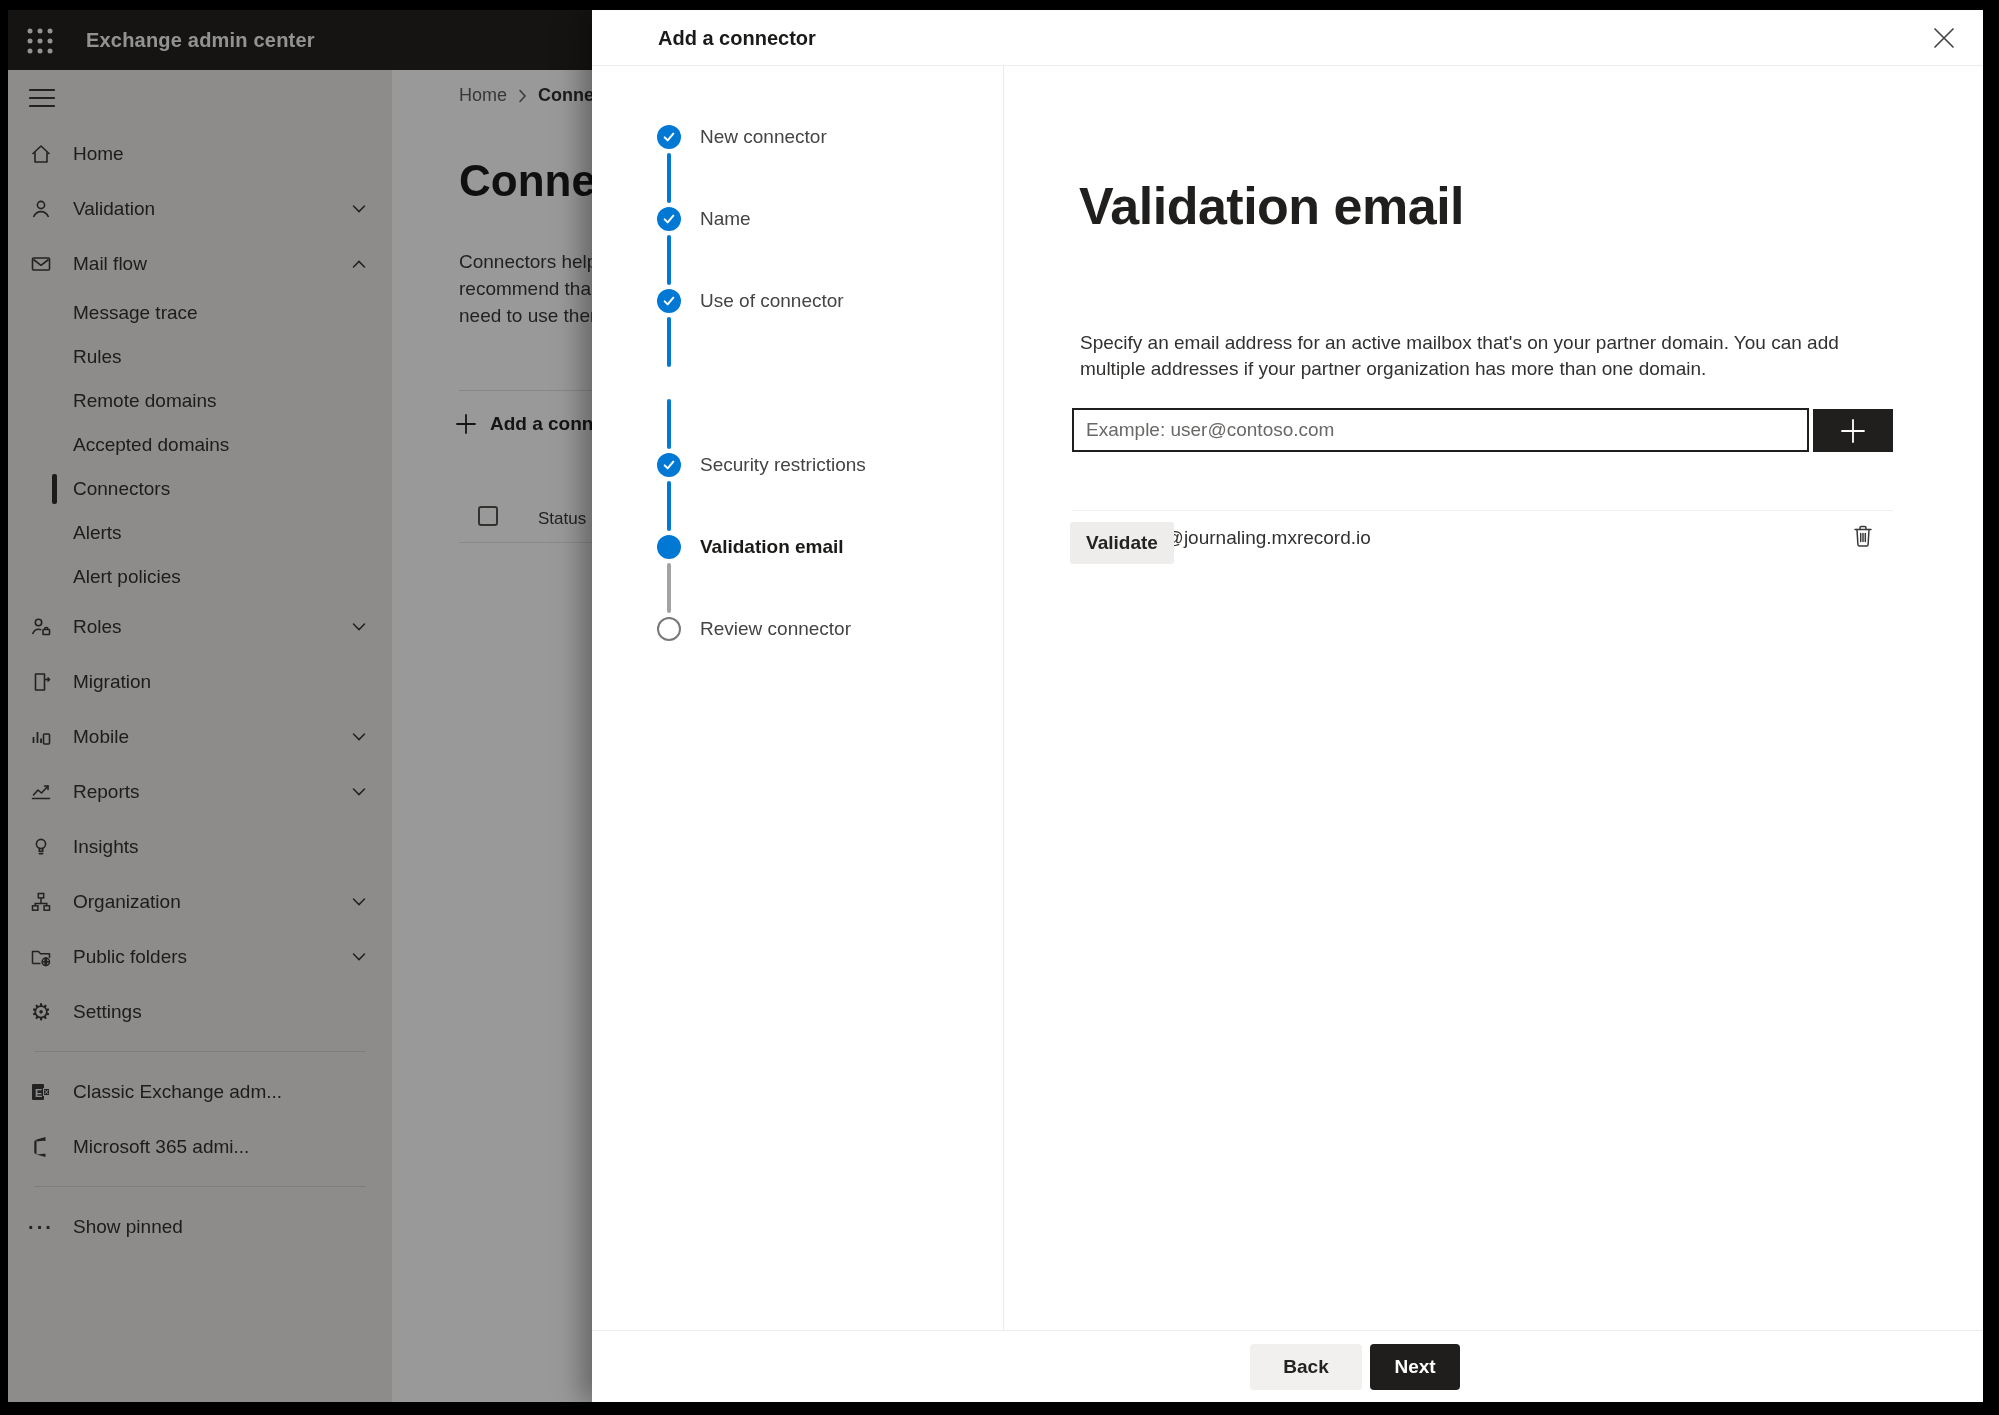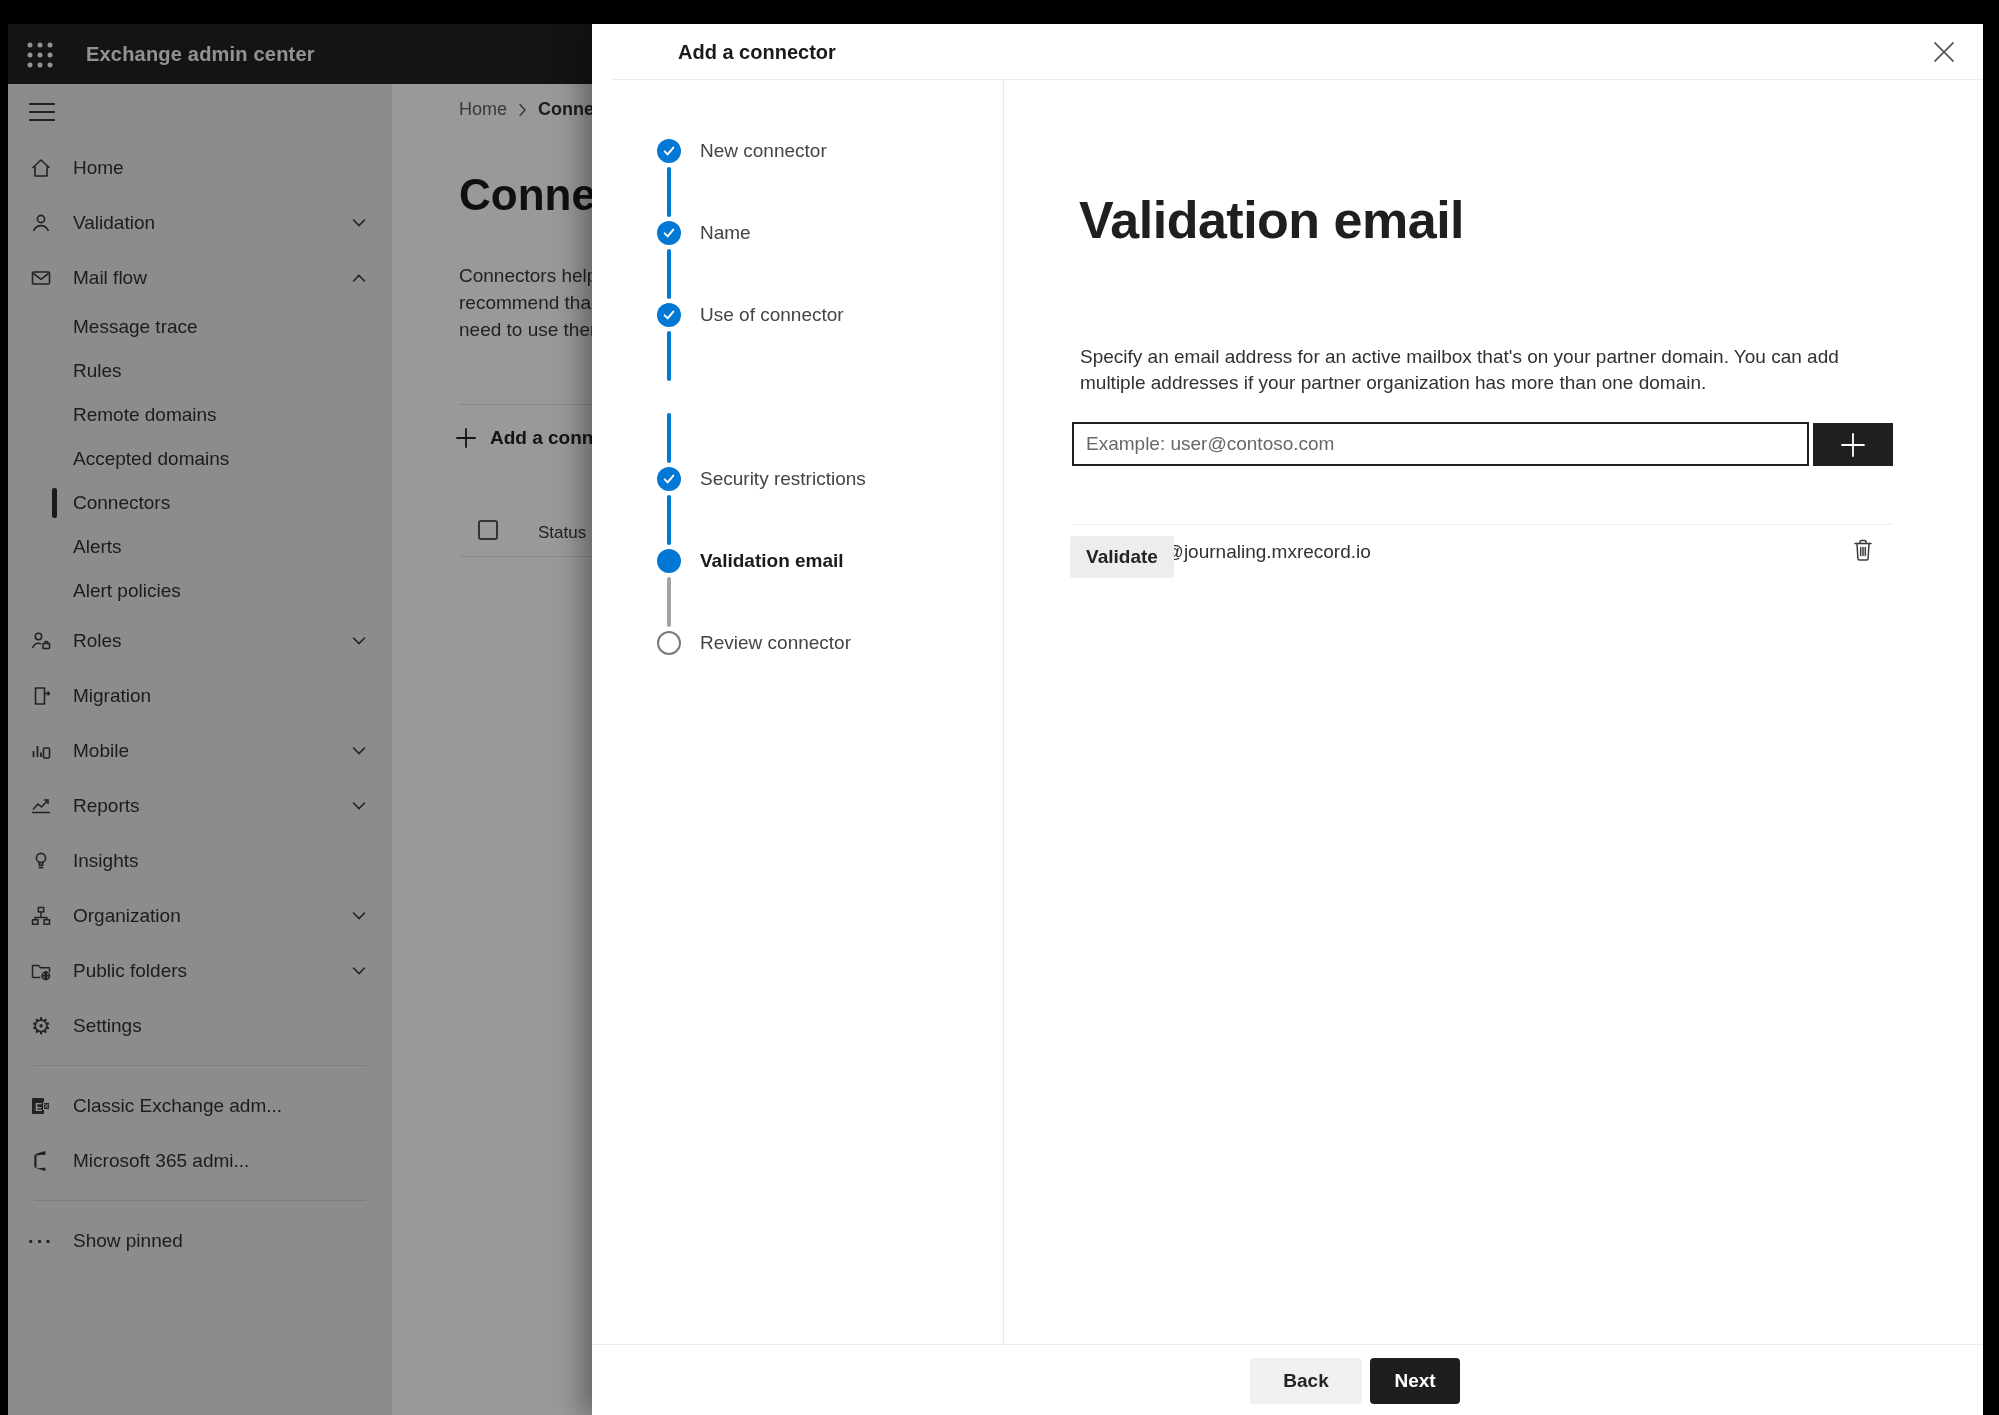--- a/index.html
+++ b/index.html
@@ -2,21 +2,21 @@
 <html><head>
 <meta charset="utf-8">
 <style>
   * { box-sizing: border-box; }
   html,body { margin:0; padding:0; }
   body {
     width:1999px; height:1415px; position:relative; background:#000;
     font-family:"Liberation Sans", sans-serif;
     -webkit-font-smoothing:antialiased;
   }
-  .screen { position:absolute; left:8px; top:24px; width:1975px; height:1392px; background:#0c4a6e; overflow:hidden; }
+  .screen { position:absolute; left:8px; top:10px; width:1975px; height:1392px; background:#0c4a6e; overflow:hidden; }
 
   
   .app { position:absolute; inset:0; }
   .topbar { position:absolute; left:0; top:0; right:0; height:60px; background:#232221; }
   .waffle { position:absolute; left:16px; top:15px; width:32px; height:32px; display:flex; align-items:center; justify-content:center; cursor:pointer; }
   .topbar-title { position:absolute; left:78px; top:0; line-height:60px; color:#f3f3f2; font-size:20px; font-weight:600; letter-spacing:.2px; }
 
   .sidebar { position:absolute; left:0; top:60px; width:384px; bottom:0; background:#eceae8; }
   .hamburger { position:absolute; left:21px; top:17px; width:26px; height:22px; cursor:pointer; }
   .nav { position:absolute; left:0; right:0; top:56px; }
@@ -41,21 +41,21 @@
   .pdiv1 { position:absolute; left:67px; top:320px; width:900px; height:1px; background:#e3e1df; }
   .addbtn { position:absolute; left:63px; top:336px; height:36px; display:flex; align-items:center; gap:13px; font-size:19px; font-weight:700; color:#242322; cursor:pointer; white-space:nowrap; }
   .checkbox { position:absolute; left:86px; top:436px; width:20px; height:20px; border:2px solid #56544f; border-radius:3px; background:transparent; cursor:pointer; }
   .status-h { position:absolute; left:146px; top:439px; font-size:17px; color:#3b3a39; }
   .pdiv2 { position:absolute; left:67px; top:472px; width:880px; height:1px; background:#e8e6e4; }
 
   .dim { position:absolute; inset:0; background:rgba(0,0,0,0.40); }
 
   
   .panel { position:absolute; left:584px; top:0; width:1391px; height:1392px; background:#fff; box-shadow:-10px 0 26px rgba(0,0,0,0.35); }
-  .phead { position:absolute; left:0; right:0; top:0; height:56px; border-bottom:1px solid #ececec; background:#fff;margin-left:20px; }
+  .phead { position:absolute; left:0; right:0; top:0; height:56px; border-bottom:1px solid #ececec; background:#fff; }
   .ptitle { position:absolute; left:66px; top:0; line-height:56px; font-size:20px; font-weight:700; color:#1b1a19; }
   .pclose { position:absolute; right:26px; top:15px; width:26px; height:26px; display:flex; align-items:center; justify-content:center; cursor:pointer; }
 
   .stepper { position:absolute; left:0; top:56px; bottom:72px; width:412px; border-right:1px solid #eceae8; }
   .step { position:absolute; left:0; right:10px; height:32px; cursor:pointer; }
   .step-c { position:absolute; left:65px; top:4px; width:24px; height:24px; border-radius:50%; display:flex; align-items:center; justify-content:center; }
   .step.completed .step-c, .step.current .step-c { background:#0078d4; }
   .step.upcoming .step-c { background:#fff; border:2.5px solid #7a7977; }
   .step-l { position:absolute; left:108px; top:50%; transform:translateY(-50%); font-size:19px; color:#454443; white-space:nowrap; }
   .step.current .step-l { font-weight:700; color:#1b1a19; }

